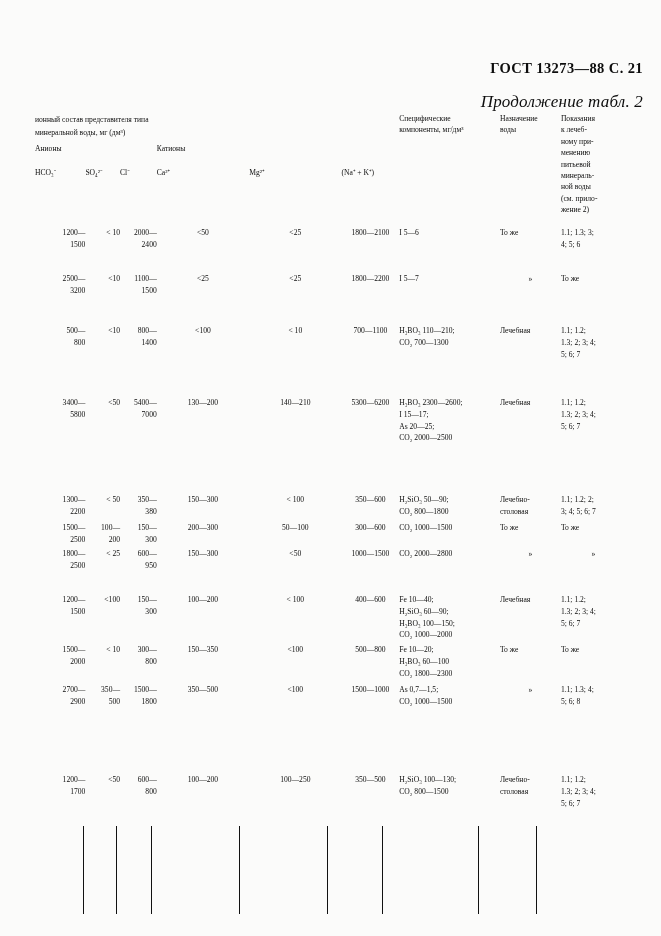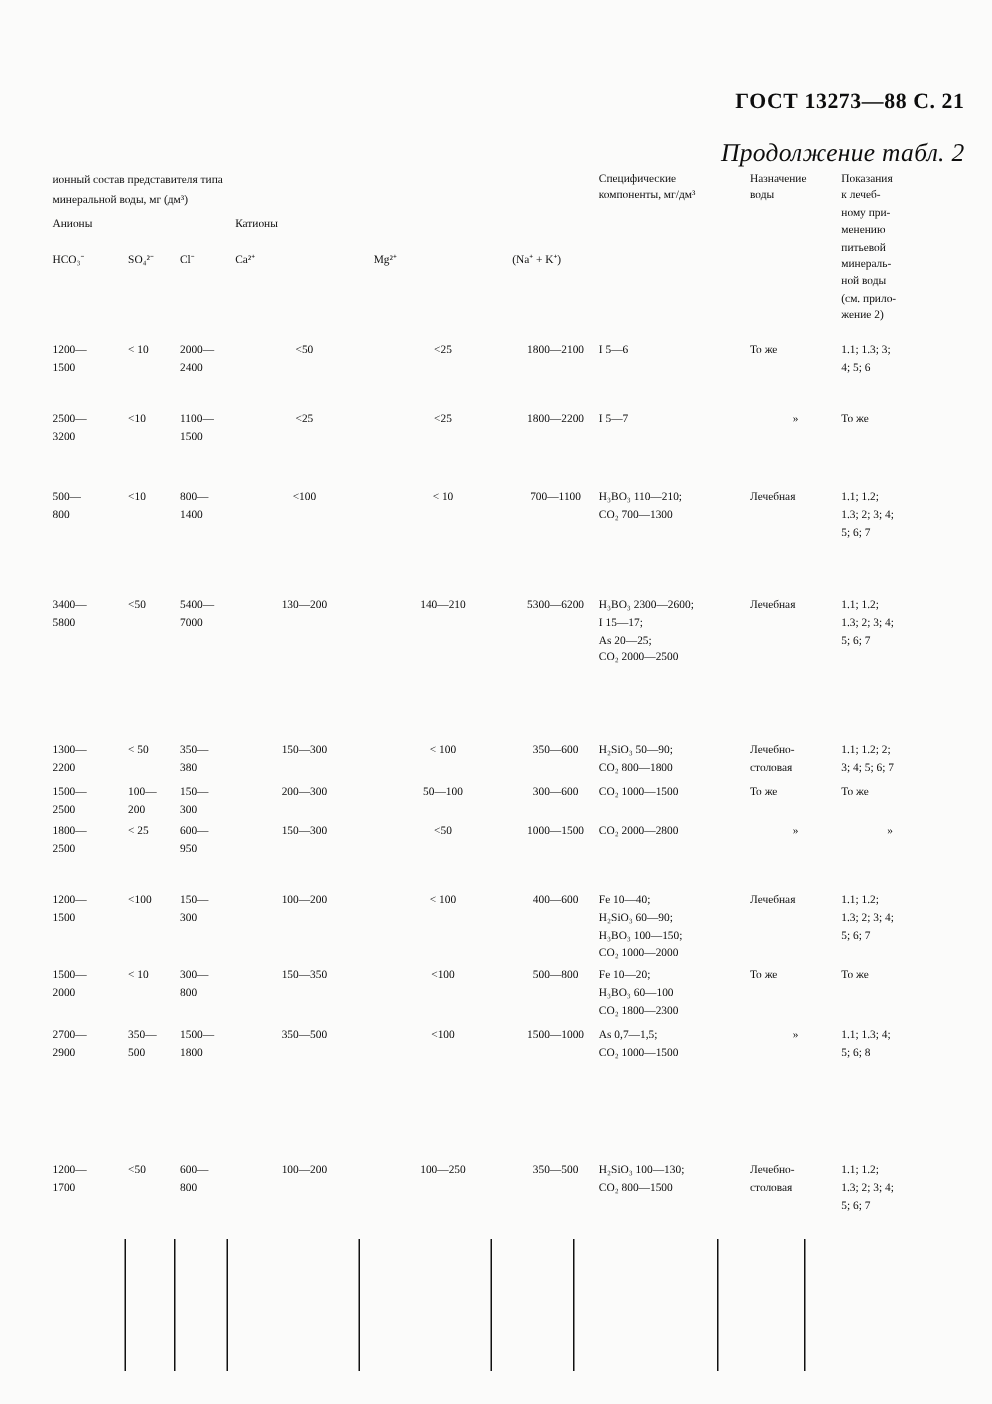--- a/index.html
+++ b/index.html
@@ -60,21 +60,21 @@
   }
 
   .dcell{
     padding:4px 4px 2px 4px;
     font-size:7.6px;
     line-height:1.55;
     white-space:pre-line;
   }
   .c-num{text-align:center;}
   .c-left{text-align:left;}
-  .narrow{text-align:left;padding-left:4px;}
+  .narrow{text-align:right;padding-left:4px;}
 
   
   col.c0{width:48px;}
   col.c1{width:33px;}
   col.c2{width:35px;}
   col.c3{width:88px;}
   col.c4{width:88px;}
   col.c5{width:55px;}
   col.c6{width:96px;}
   col.c7{width:58px;}

